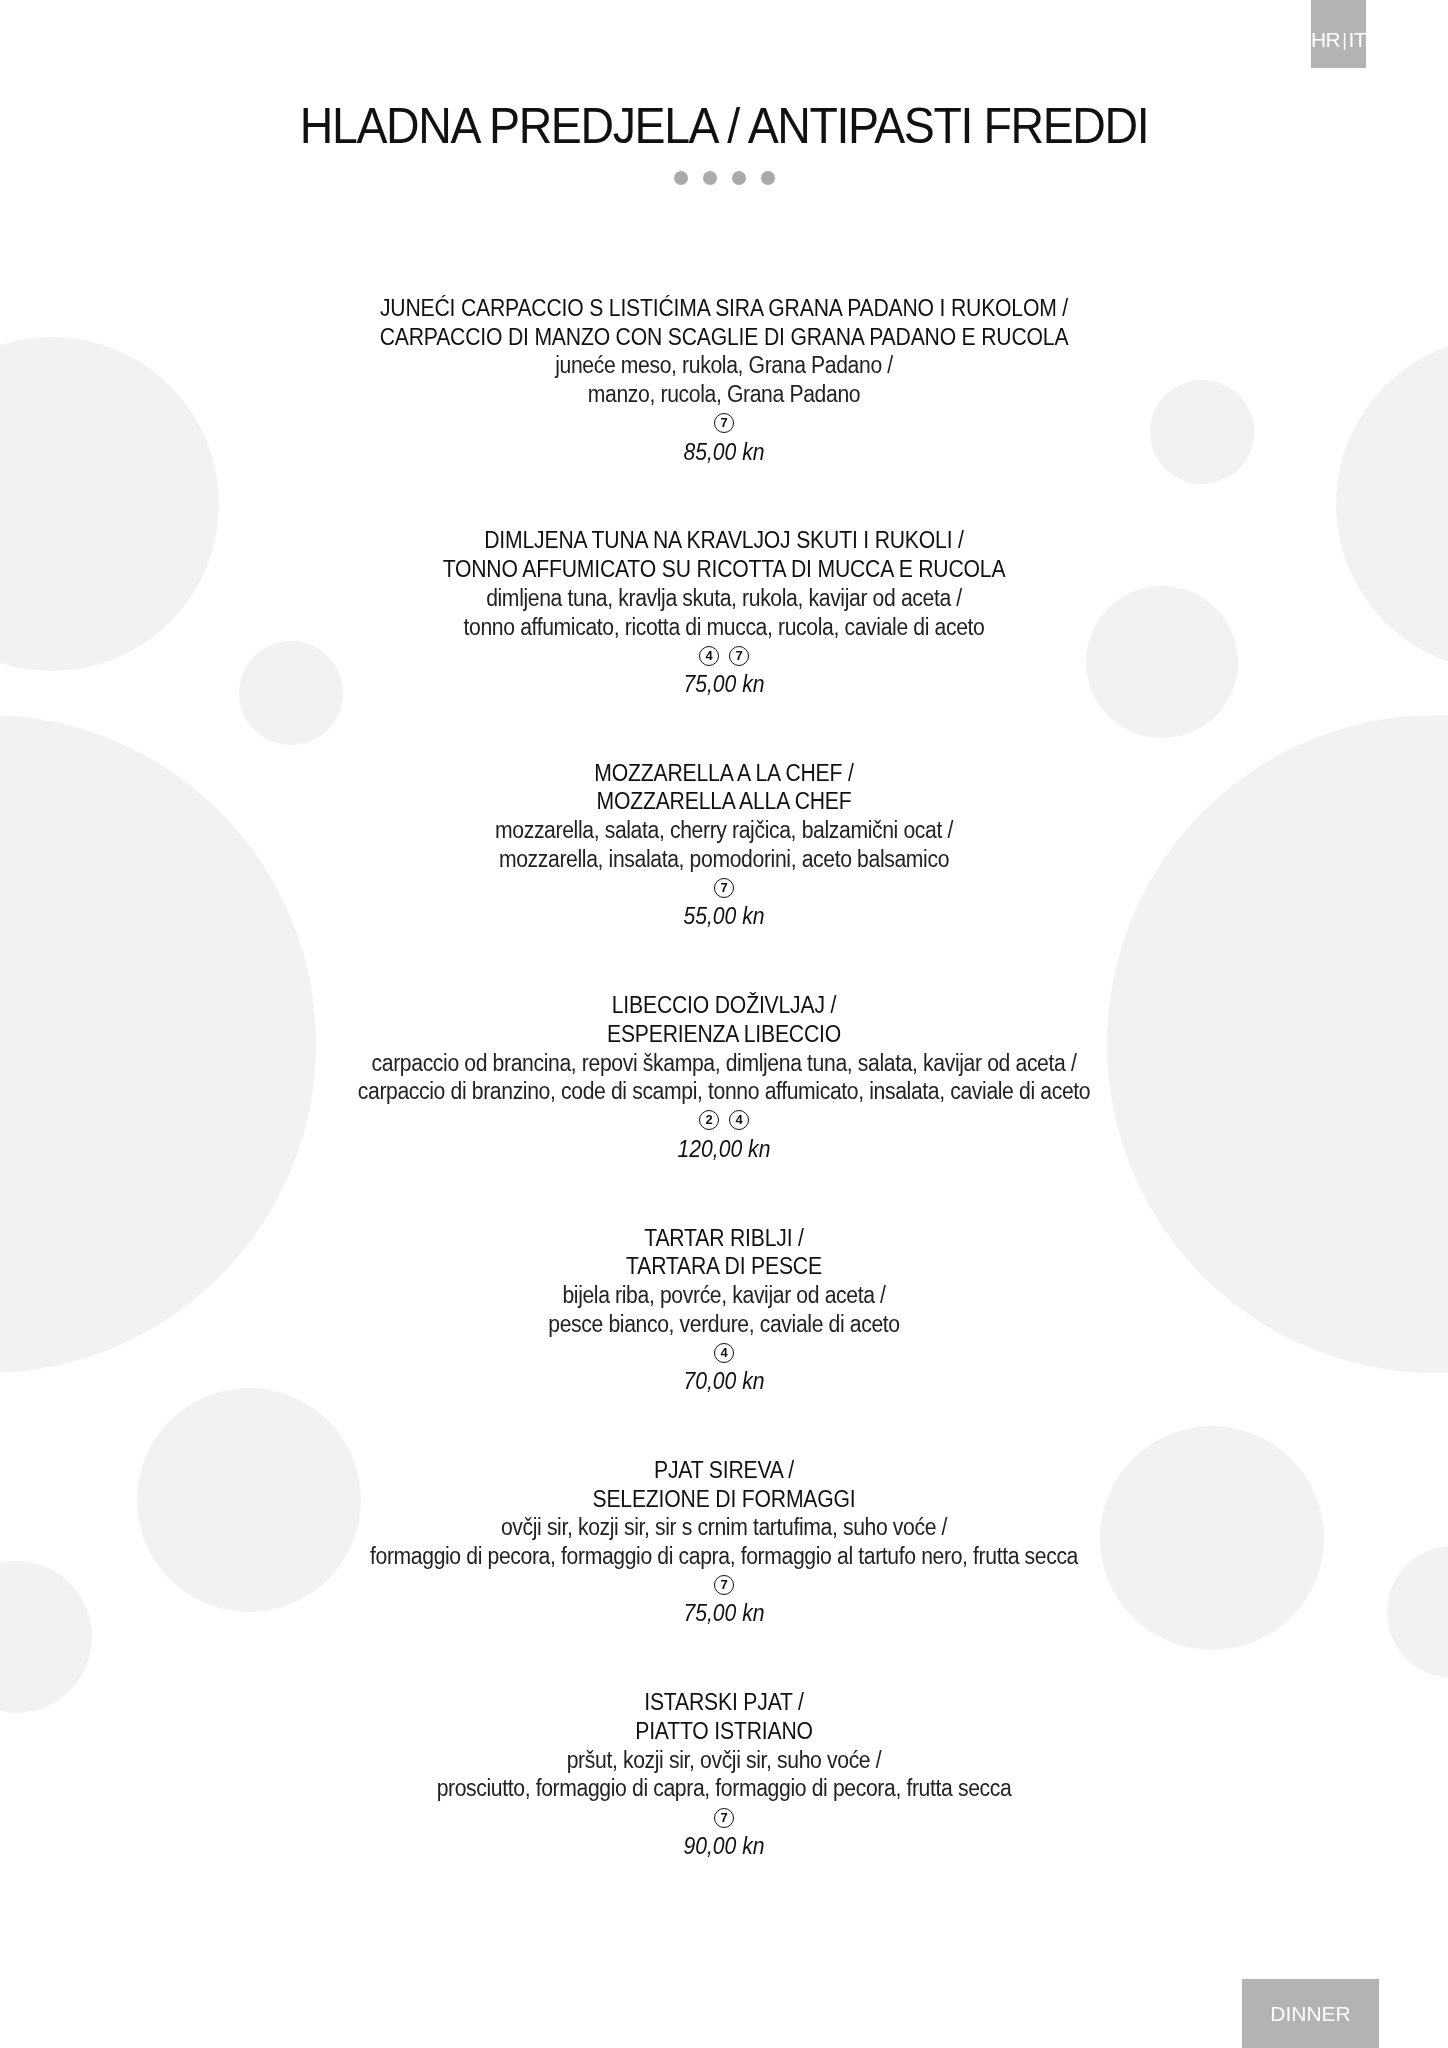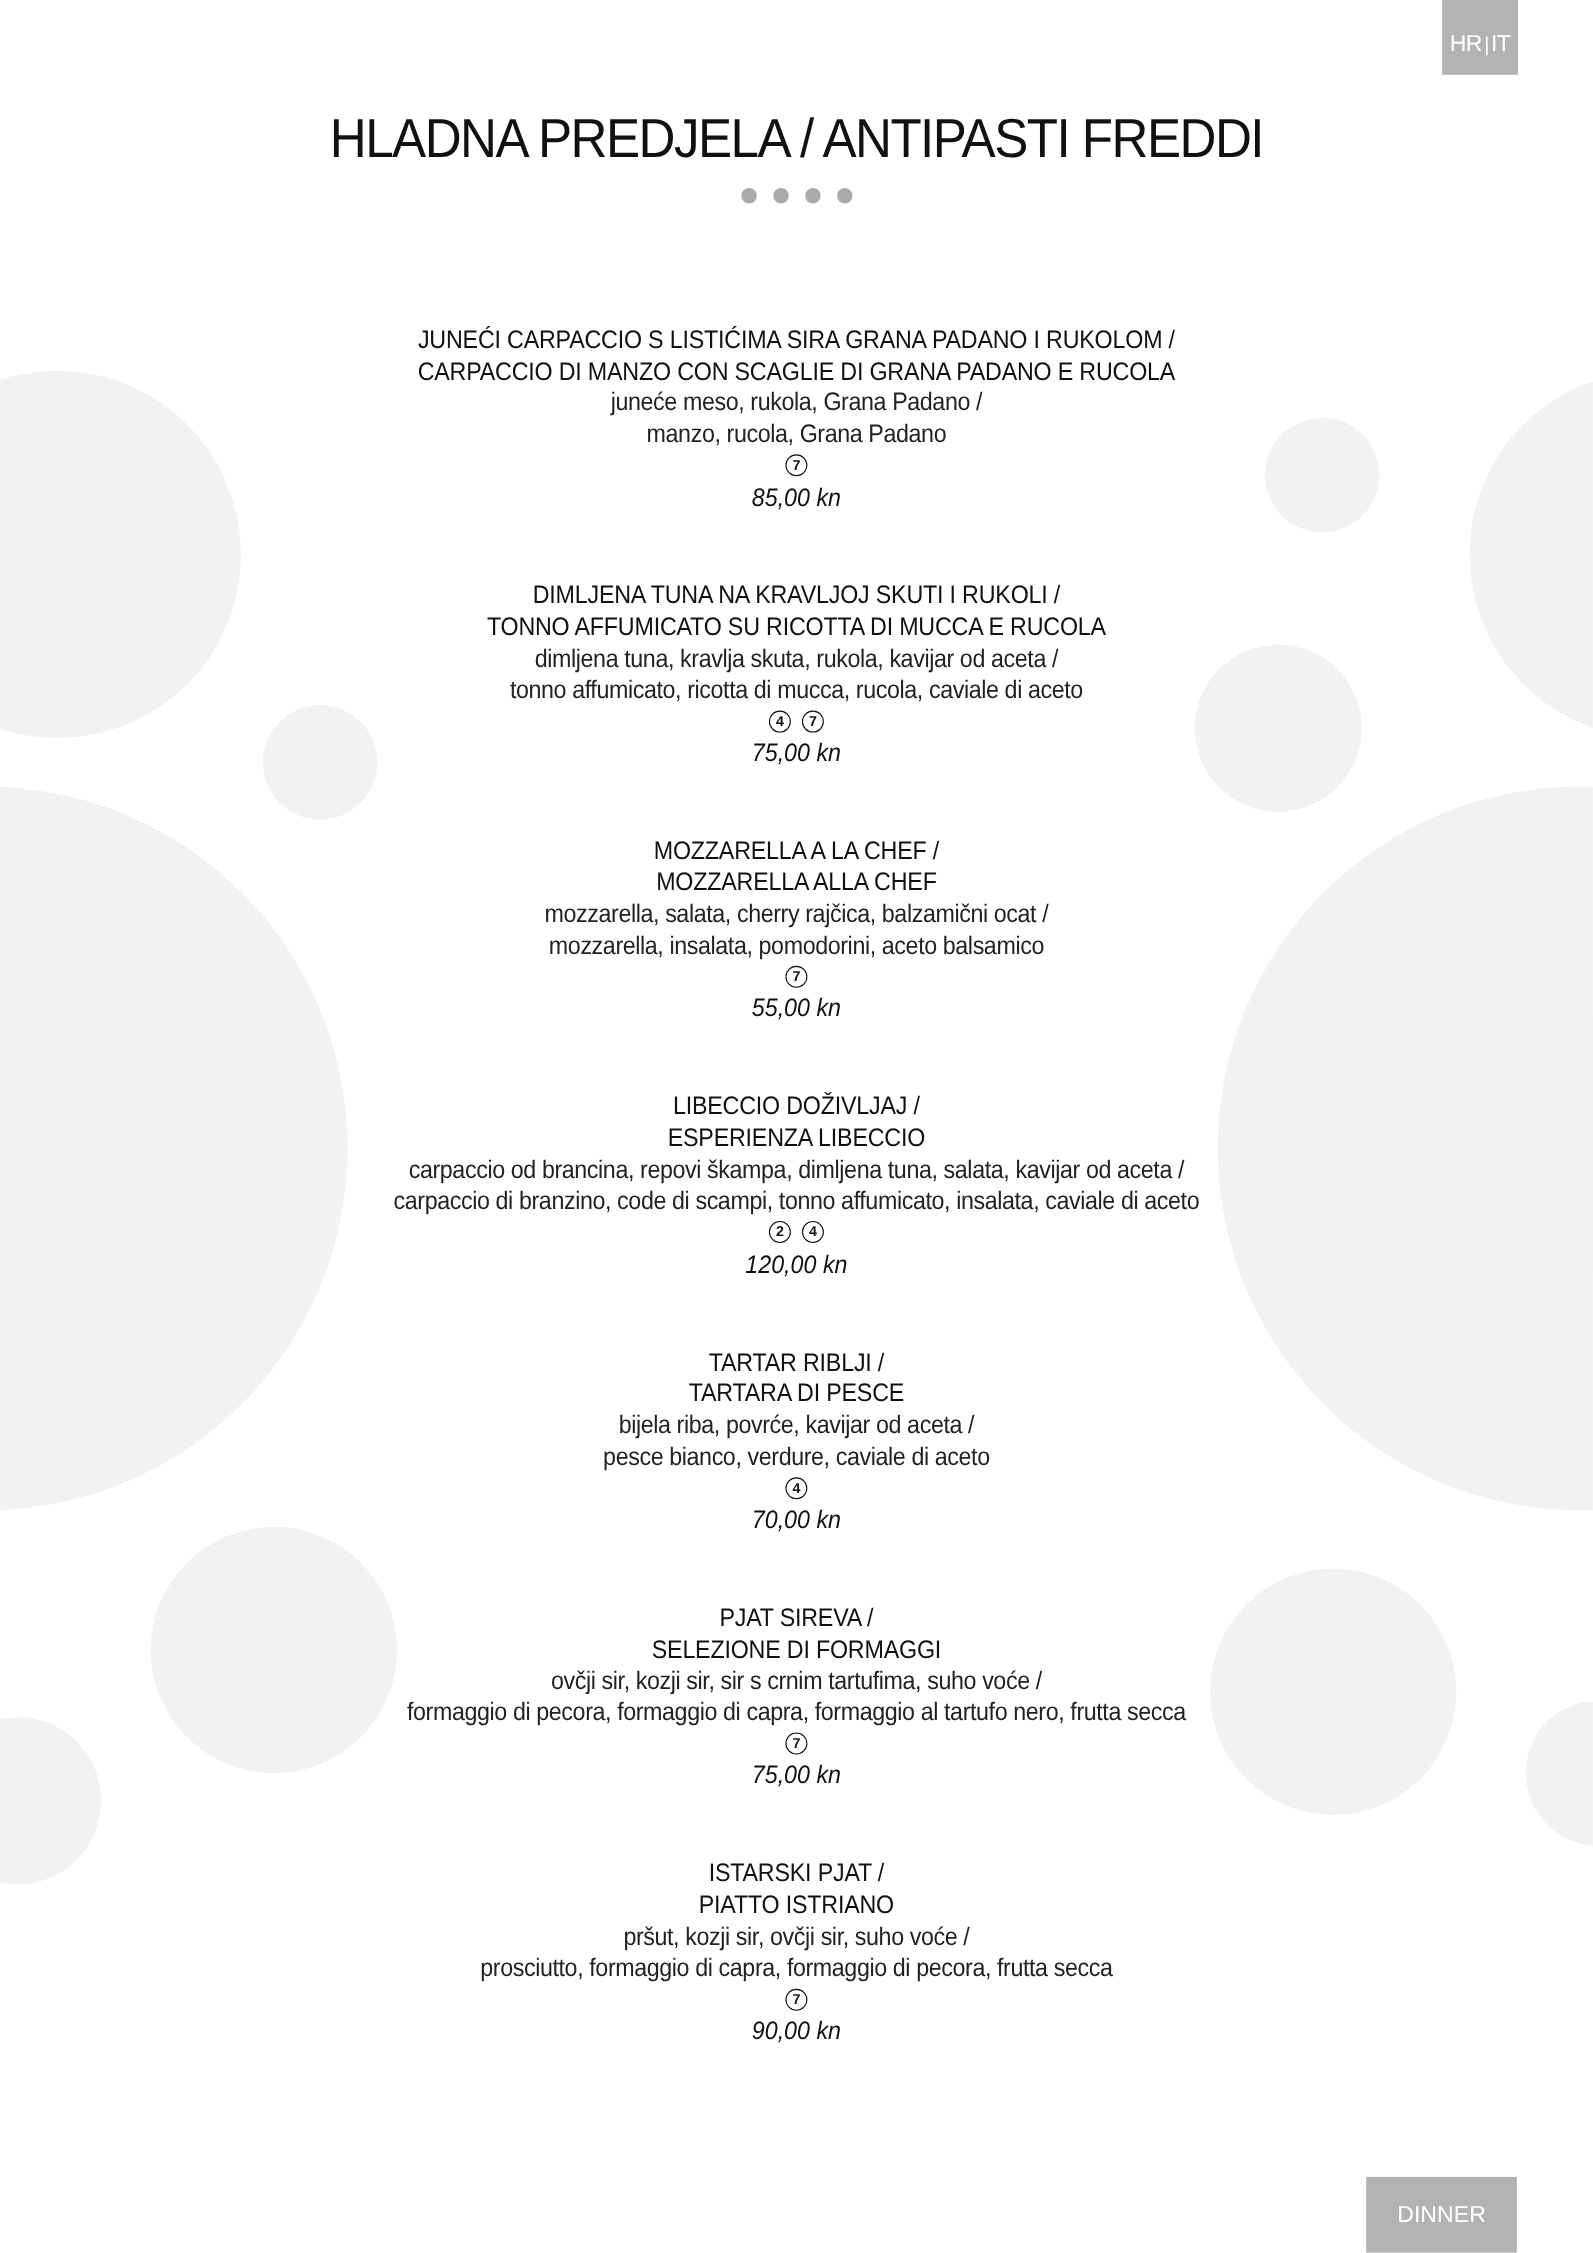--- a/index.html
+++ b/index.html
@@ -5,21 +5,21 @@
   html, body { margin: 0; padding: 0; }
   body {
     width: 1448px; height: 2048px; position: relative; overflow: hidden;
     background: #ffffff;
     font-family: "Liberation Sans", "DejaVu Sans", sans-serif;
     color: #111111;
   }
   .bg-circle { position: absolute; border-radius: 50%; background: #f2f2f2; z-index: 0; }
 
   .lang-switch {
-    position: absolute; left: 1311px; top: 0; width: 69px; height: 68px;
+    position: absolute; left: 1311px; top: 0; width: 55px; height: 68px;
     background: #b3b3b3; color: #ffffff; z-index: 3;
     display: flex; align-items: center; justify-content: center;
     font-size: 21px; letter-spacing: -0.5px; padding-top: 12px; box-sizing: border-box;
   }
   .lang-switch .sep { font-size: 18px; margin: 0 2px; font-weight: 300; }
 
   .section-btn {
     position: absolute; left: 1242px; top: 1979px; width: 137px; height: 69px;
     background: #b3b3b3; color: #ffffff; z-index: 3;
     display: flex; align-items: center; justify-content: center;

